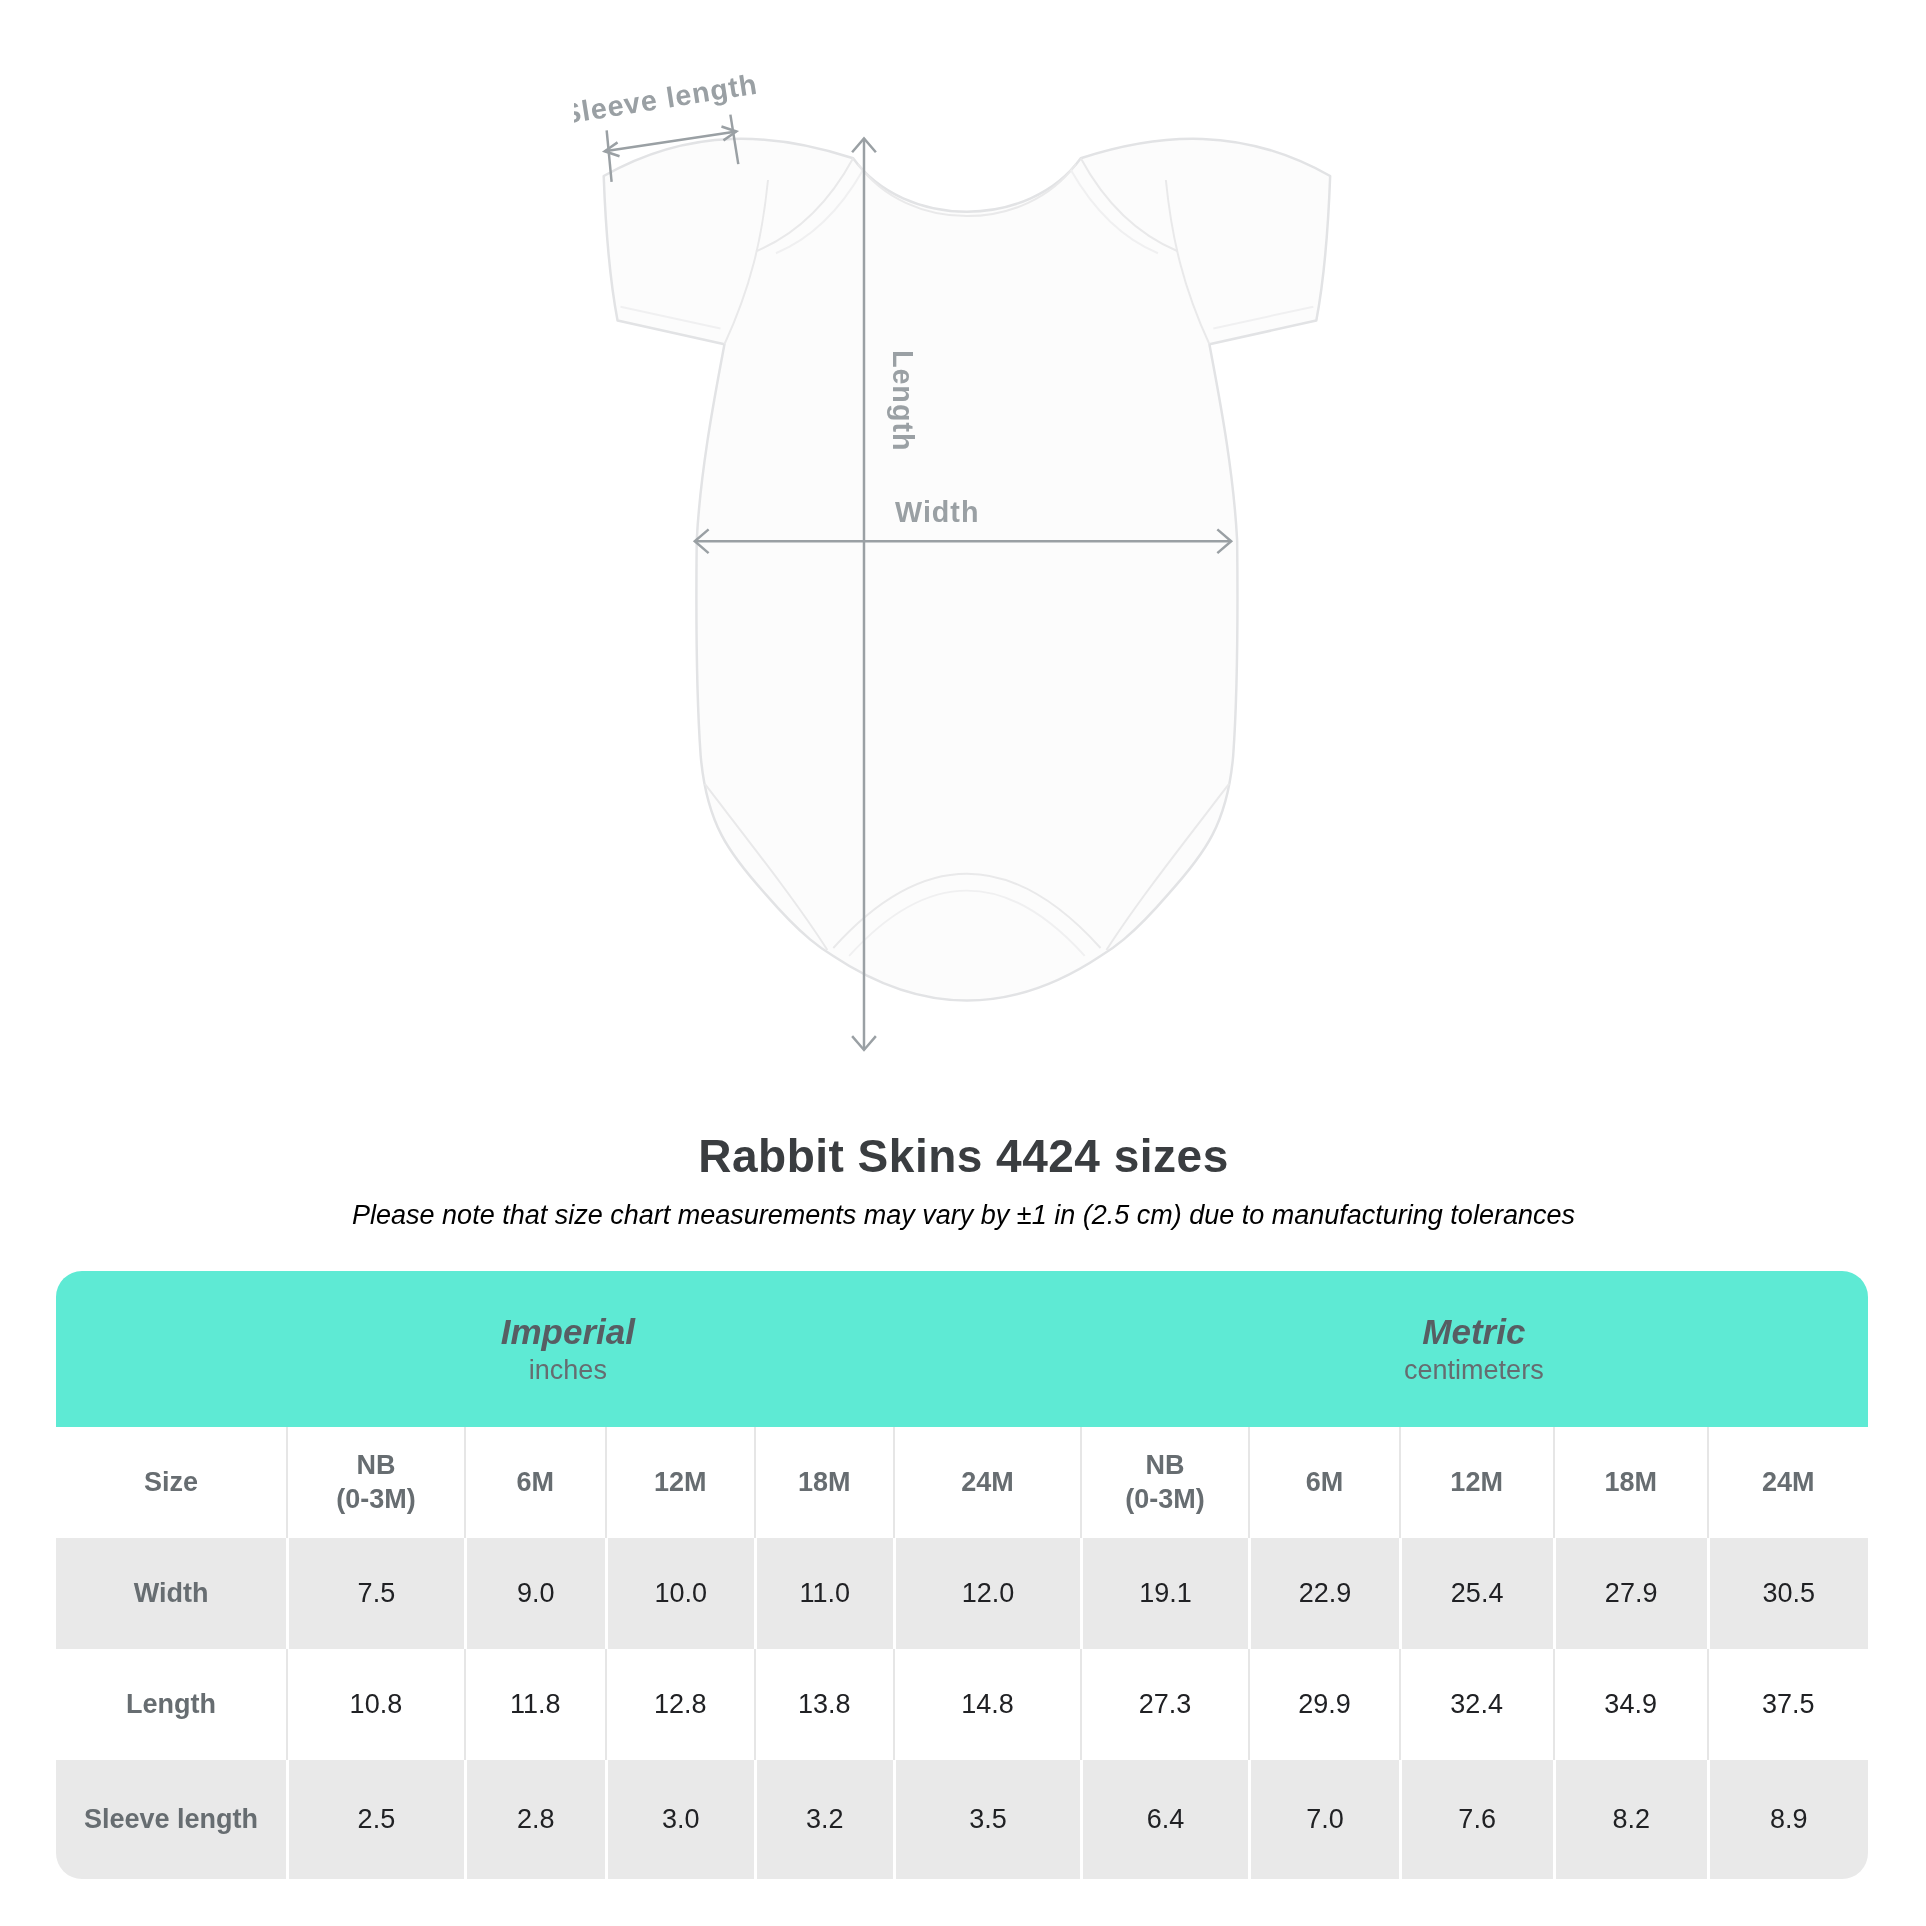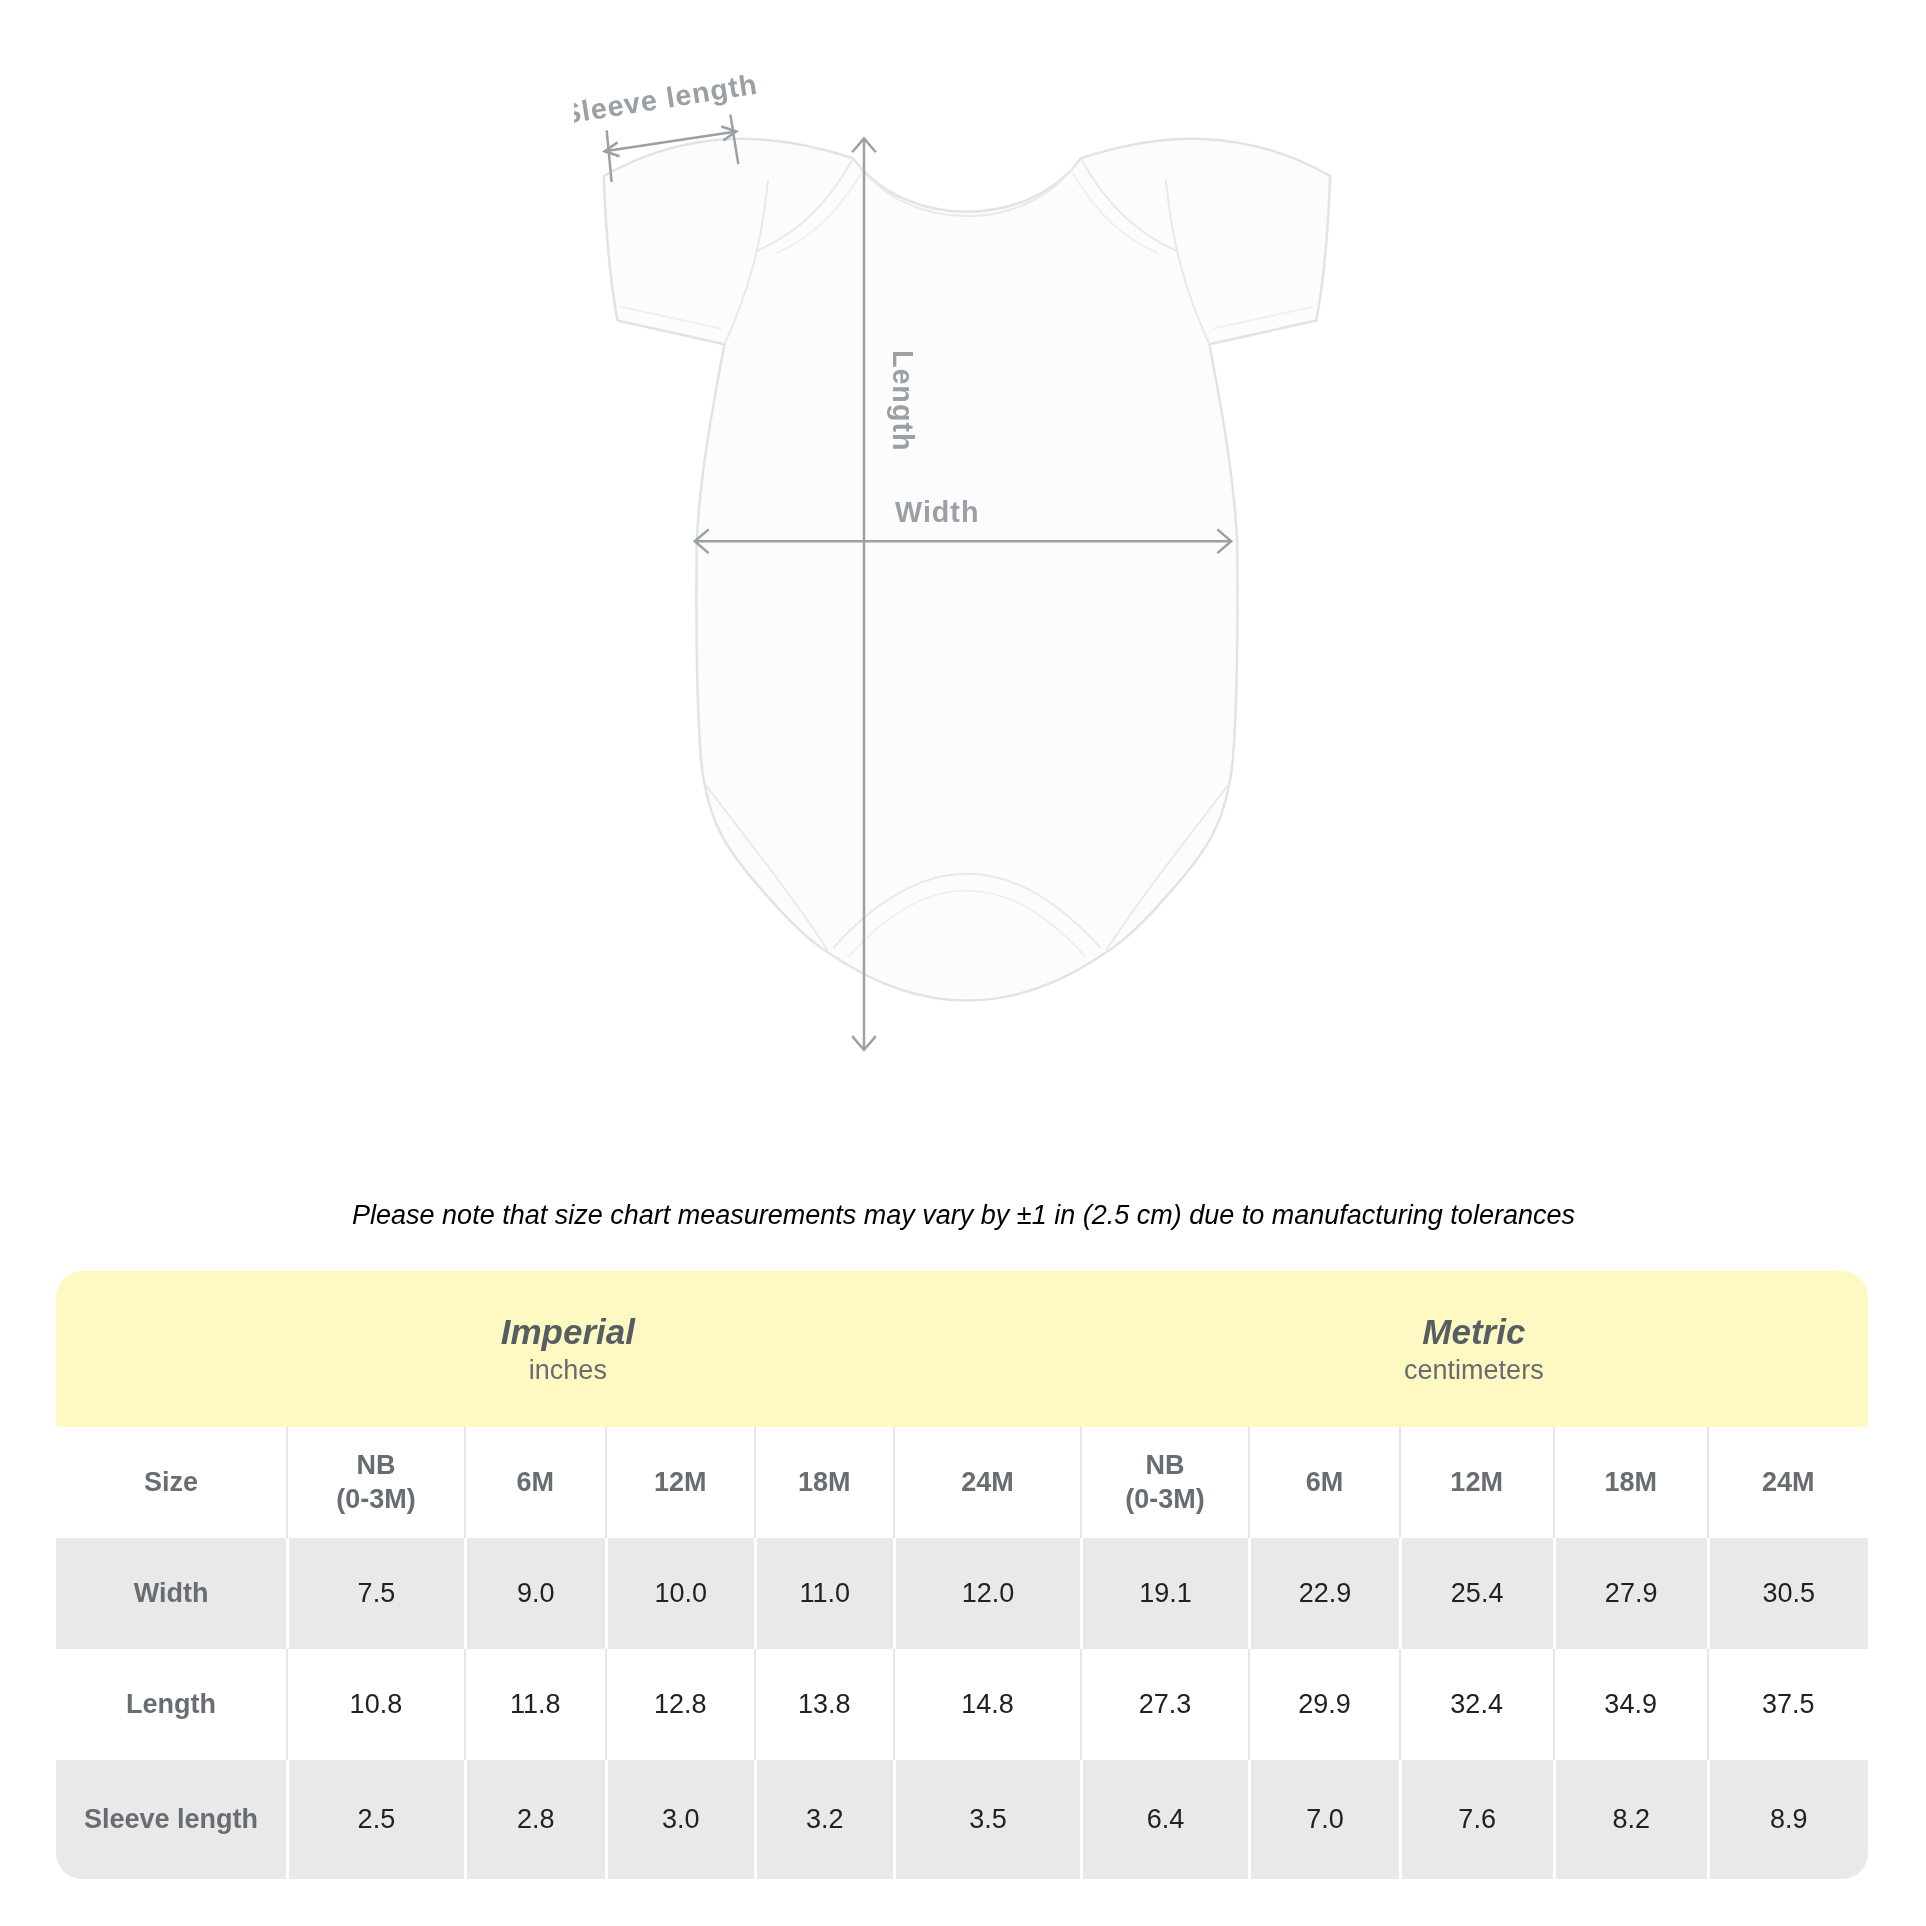--- a/index.html
+++ b/index.html
@@ -61,21 +61,21 @@
     table-layout:fixed;
   }
   .size-table td {
     text-align:center;
     vertical-align:middle;
     font-size:27px;
   }
 
   
   .group-row td {
-    background:#fef9c3;
+    background:#5eead4;
     height:156px;
   }
   .group-row td:first-child { border-top-left-radius:26px; }
   .group-row td:last-child  { border-top-right-radius:26px;margin-top:8px; }
   .group-label {
     font-weight:bold;
     font-style:italic;
     font-size:35px;
     color:#575e63;
     line-height:1.25;
@@ -182,20 +182,21 @@
           <line x1="158" y1="56" x2="166" y2="106"></line>
         </g>
       </g>
 
       <text class="meas-label" x="88" y="50" text-anchor="middle" transform="rotate(-9 88 50)">Sleeve length</text>
       <text class="meas-label" x="322" y="345" text-anchor="middle" transform="rotate(90 322 345)">Length</text>
       <text class="meas-label" x="367" y="468" text-anchor="middle">Width</text>
     </svg>
   </div>
 
+  <div class="chart-title">Rabbit Skins 4424 sizes</div>
   <div class="chart-note">Please note that size chart measurements may vary by ±1 in (2.5 cm) due to manufacturing tolerances</div>
 
   <div class="size-table-wrap">
     <table class="size-table">
       <colgroup>
         <col style="width:12.7%">
           <col style="width:9.8%">
           <col style="width:7.8%">
           <col style="width:8.2%">
         <col style="width:7.7%">

